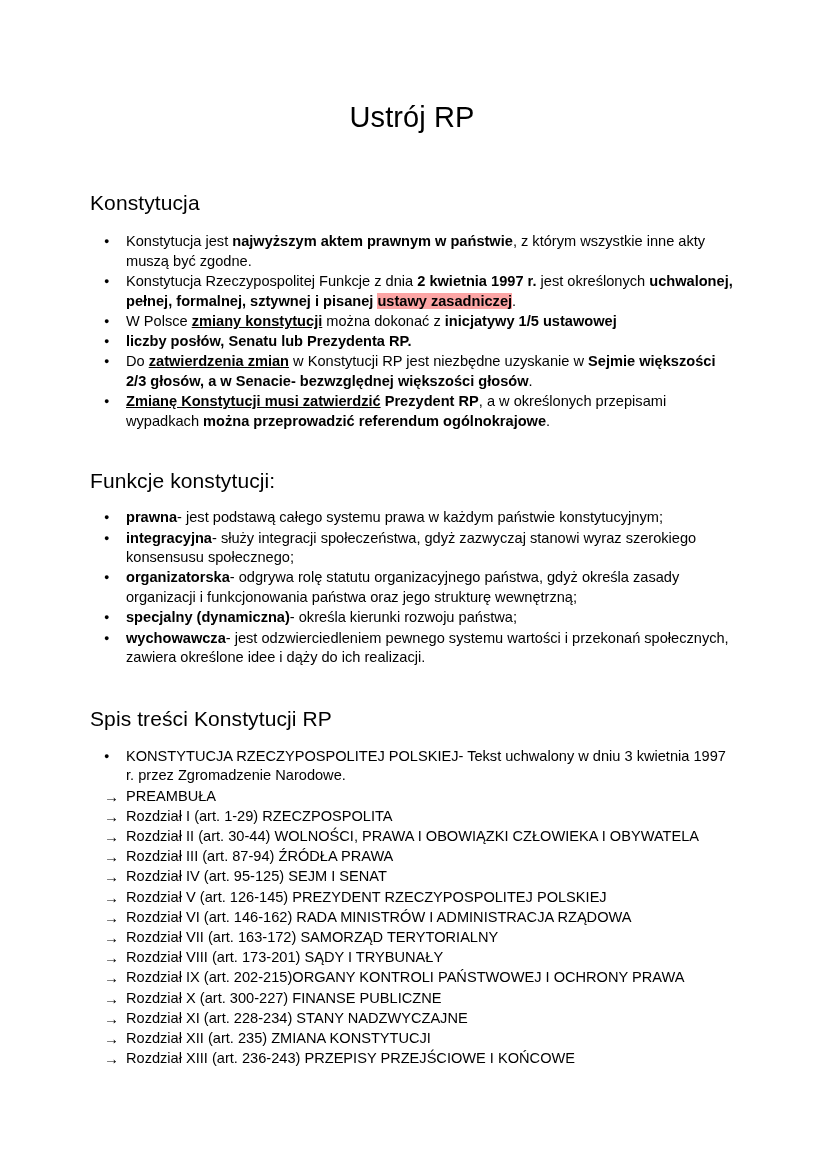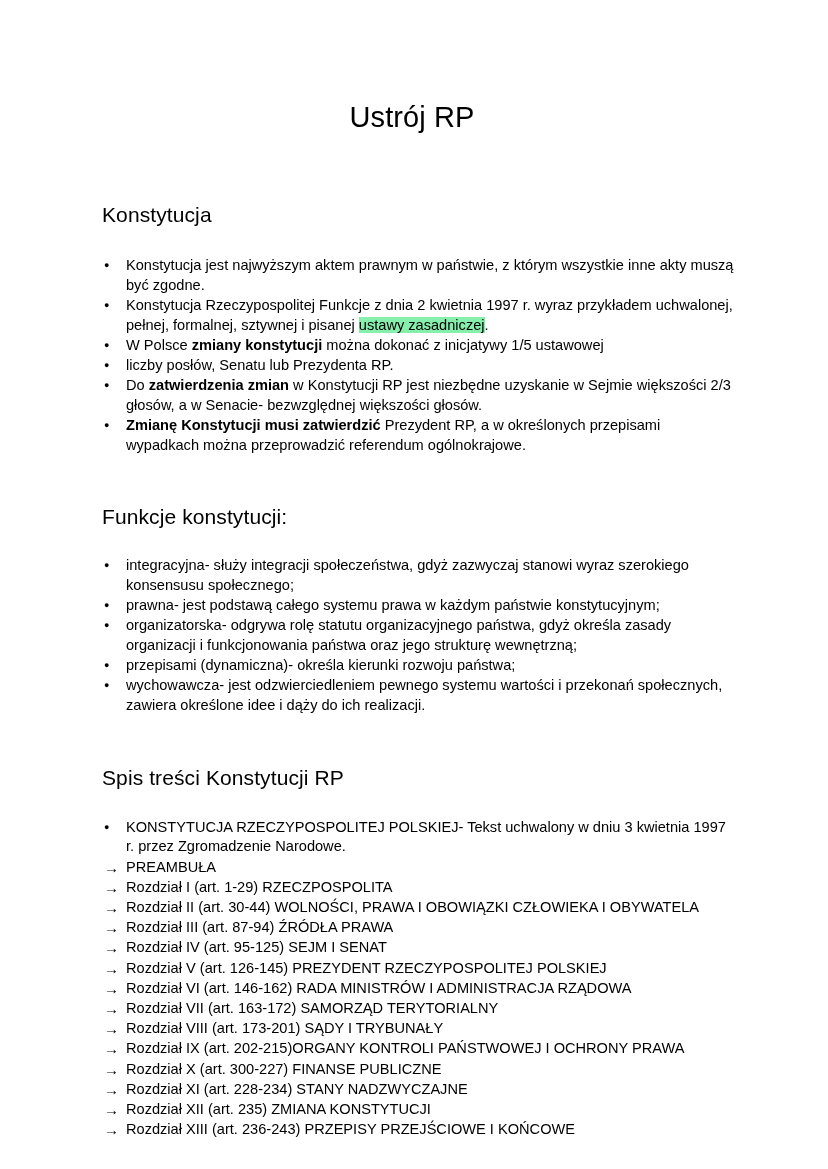--- a/index.html
+++ b/index.html
@@ -29,21 +29,21 @@
     font-weight: 400;
     line-height: 1.2;
     margin: 0;
     padding-top: 100px;
     letter-spacing: 0.1px;
   }
   .section-heading {
     font-size: 21px;
     font-weight: 400;
     line-height: 1.25;
-    margin: 12px;
+    margin: 0;
     letter-spacing: 0.1px;
   }
   .h-konstytucja { padding-top: 55px; }
   .h-funkcje     { padding-top: 36px; }
   .h-spis        { padding-top: 38px; }
 
   ul.bullets {
     list-style: none;
     margin: 0;
     padding: 0;
@@ -72,23 +72,23 @@
     content: "\25CF";
     font-size: 9px;
     position: relative;
     top: -2px;
   }
   ul.bullets > li.arrow .marker::before {
     content: "\2192";
     font-size: 15px;
     font-weight: 700;
   }
-  .b { font-weight: 400; }
-  .bu { font-weight: 700; }
-  .hl { background-color: #86efac; margin-top: 42px; }
+  .b { font-weight: 700; }
+  .bu { font-weight: 700; text-decoration: underline; }
+  .hl { background-color: #fca5a5; margin-top: 42px; }
 
   .spis-list > li { margin-bottom: 0.5px; }
 </style>
 </head>
 <body>
 
 <div class="page">
 
   <h1 class="doc-title">Ustrój RP</h1>
 
@@ -97,21 +97,21 @@
   <ul class="bullets first">
 
     <li class="dot">
       <span class="marker"></span>
       <span><span>Konstytucja jest </span><span class="b">najwyższym aktem prawnym w państwie</span><span>, z którym wszystkie inne akty muszą być zgodne.</span></span>
     </li>
 
 
     <li class="dot">
       <span class="marker"></span>
-      <span><span>Konstytucja Rzeczypospolitej Funkcje z dnia </span><span class="b">2 kwietnia 1997 r.</span><span> wyraz przykładem </span><span class="b">uchwalonej, pełnej, formalnej, sztywnej i pisanej </span><span class="b hl">ustawy zasadniczej</span><span>.</span></span>
+      <span><span>Konstytucja Rzeczypospolitej Funkcje z dnia </span><span class="b">2 kwietnia 1997 r.</span><span> jest określonych </span><span class="b">uchwalonej, pełnej, formalnej, sztywnej i pisanej </span><span class="b hl">ustawy zasadniczej</span><span>.</span></span>
     </li>
 
     <li class="dot">
       <span class="marker"></span>
       <span><span>W Polsce </span><span class="bu">zmiany konstytucji</span><span> można dokonać z </span><span class="b">inicjatywy 1/5 ustawowej</span></span>
     </li>
 
     <li class="dot">
       <span class="marker"></span>
       <span><span class="b">liczby posłów, Senatu lub Prezydenta RP.</span></span>
@@ -128,36 +128,36 @@
     </li>
 
   </ul>
 
   <h2 class="section-heading h-funkcje">Funkcje konstytucji:</h2>
 
   <ul class="bullets after-heading">
 
     <li class="dot">
       <span class="marker"></span>
+      <span><span class="b">prawna</span><span>- jest podstawą całego systemu prawa w każdym państwie konstytucyjnym;</span></span>
+    </li>
+
+    <li class="dot">
+      <span class="marker"></span>
       <span><span class="b">integracyjna</span><span>- służy integracji społeczeństwa, gdyż zazwyczaj stanowi wyraz szerokiego konsensusu społecznego;</span></span>
     </li>
 
     <li class="dot">
       <span class="marker"></span>
-      <span><span class="b">prawna</span><span>- jest podstawą całego systemu prawa w każdym państwie konstytucyjnym;</span></span>
-    </li>
-
-    <li class="dot">
-      <span class="marker"></span>
       <span><span class="b">organizatorska</span><span>- odgrywa rolę statutu organizacyjnego państwa, gdyż określa zasady organizacji i funkcjonowania państwa oraz jego strukturę wewnętrzną;</span></span>
     </li>
 
     <li class="dot">
       <span class="marker"></span>
-      <span><span class="b">przepisami (dynamiczna)</span><span>- określa kierunki rozwoju państwa;</span></span>
+      <span><span class="b">specjalny (dynamiczna)</span><span>- określa kierunki rozwoju państwa;</span></span>
     </li>
 
     <li class="dot">
       <span class="marker"></span>
       <span><span class="b">wychowawcza</span><span>- jest odzwierciedleniem pewnego systemu wartości i przekonań społecznych, zawiera określone idee i dąży do ich realizacji.</span></span>
     </li>
 
   </ul>
 
   <h2 class="section-heading h-spis">Spis treści Konstytucji RP</h2>

